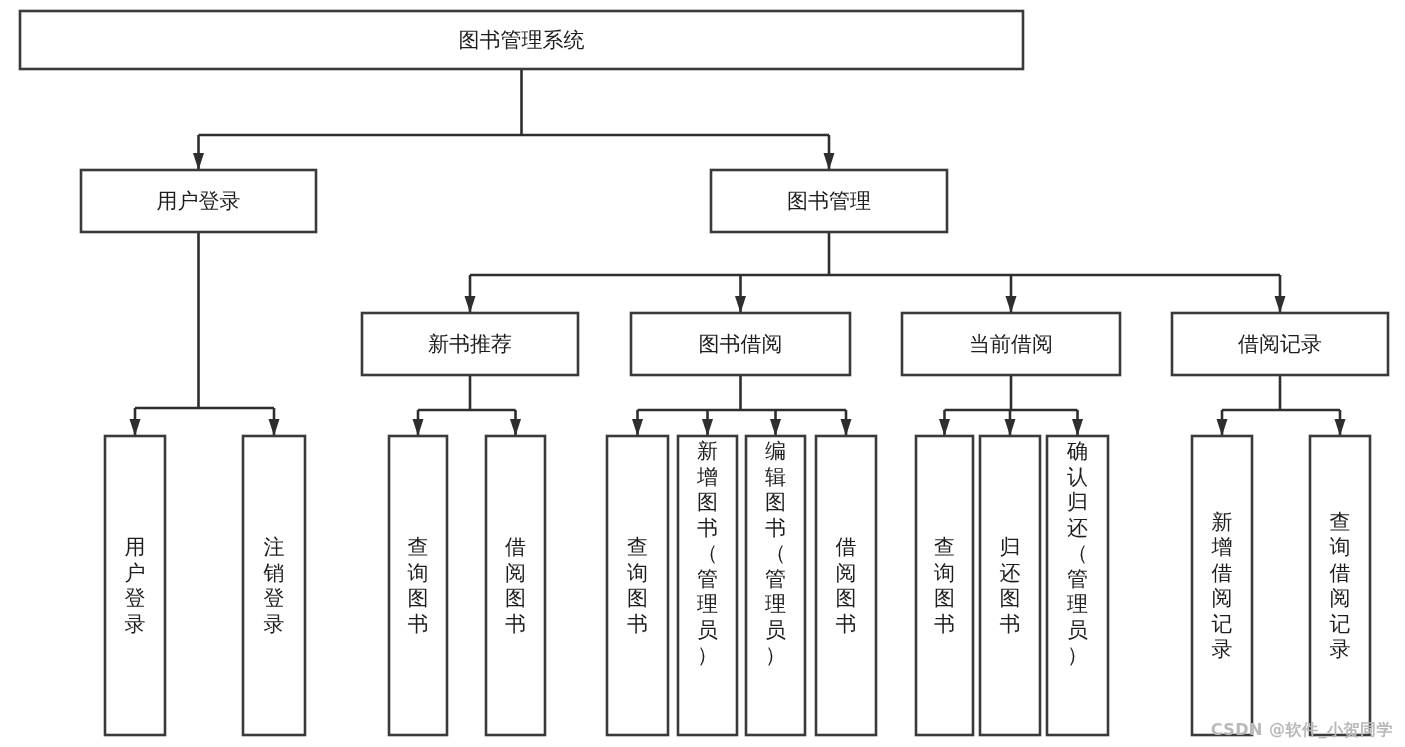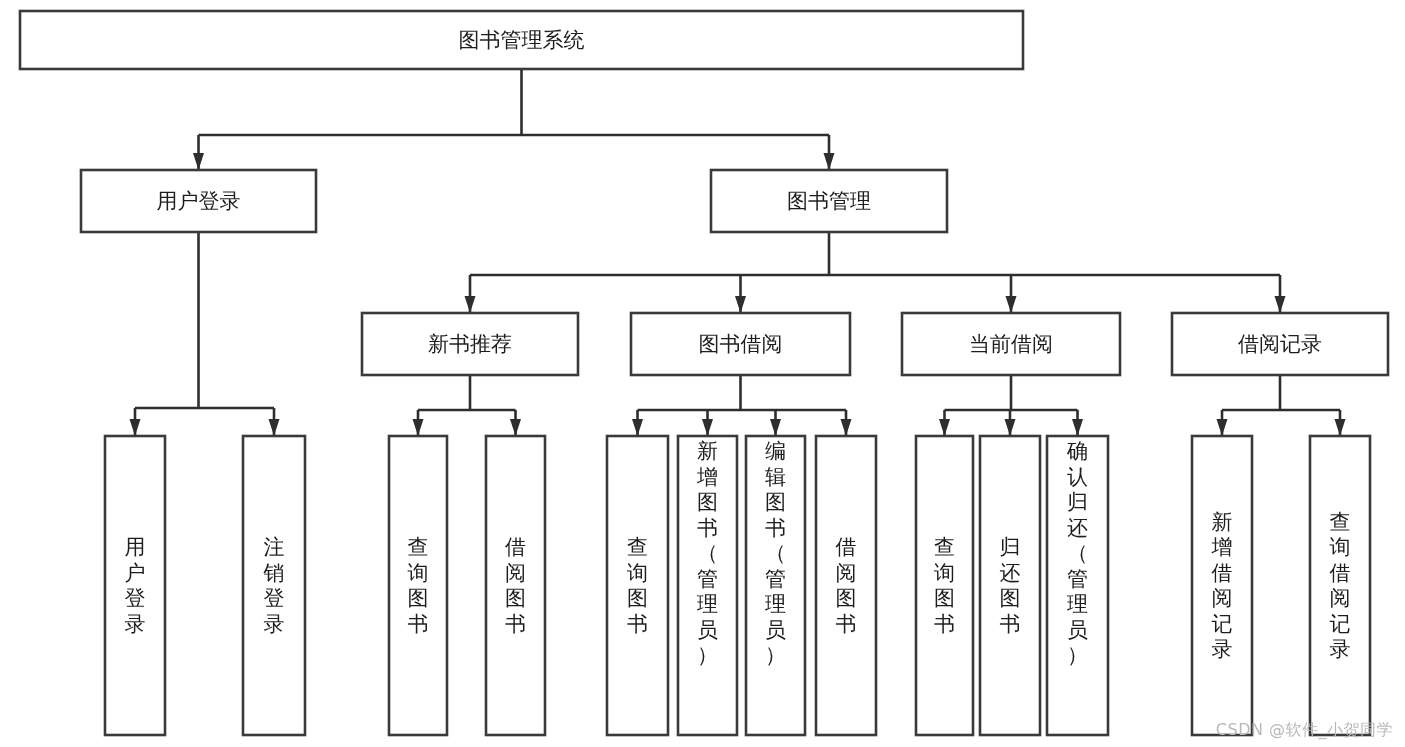--- a/index.html
+++ b/index.html
@@ -57,20 +57,21 @@
   .watermark {
     position: absolute;
     right: 12px;
     bottom: 6px;
     font-family: "DejaVu Sans", "Liberation Sans", sans-serif;
     font-size: 16px;
     color: #b9b9b9;
     letter-spacing: 0.5px;
     white-space: nowrap;
     user-select: none;
+    font-weight: bold;
   }
 </style>
 </head>
 <body>
 
 <div id="diagram-root">
   <svg class="diagram" viewBox="0 0 1405 747" xmlns="http://www.w3.org/2000/svg">
     <g id="connectors-layer">
         <polyline points="521.5,69 521.5,135" class="connector"></polyline>
         <polyline points="198.5,135 829,135" class="connector"></polyline>

